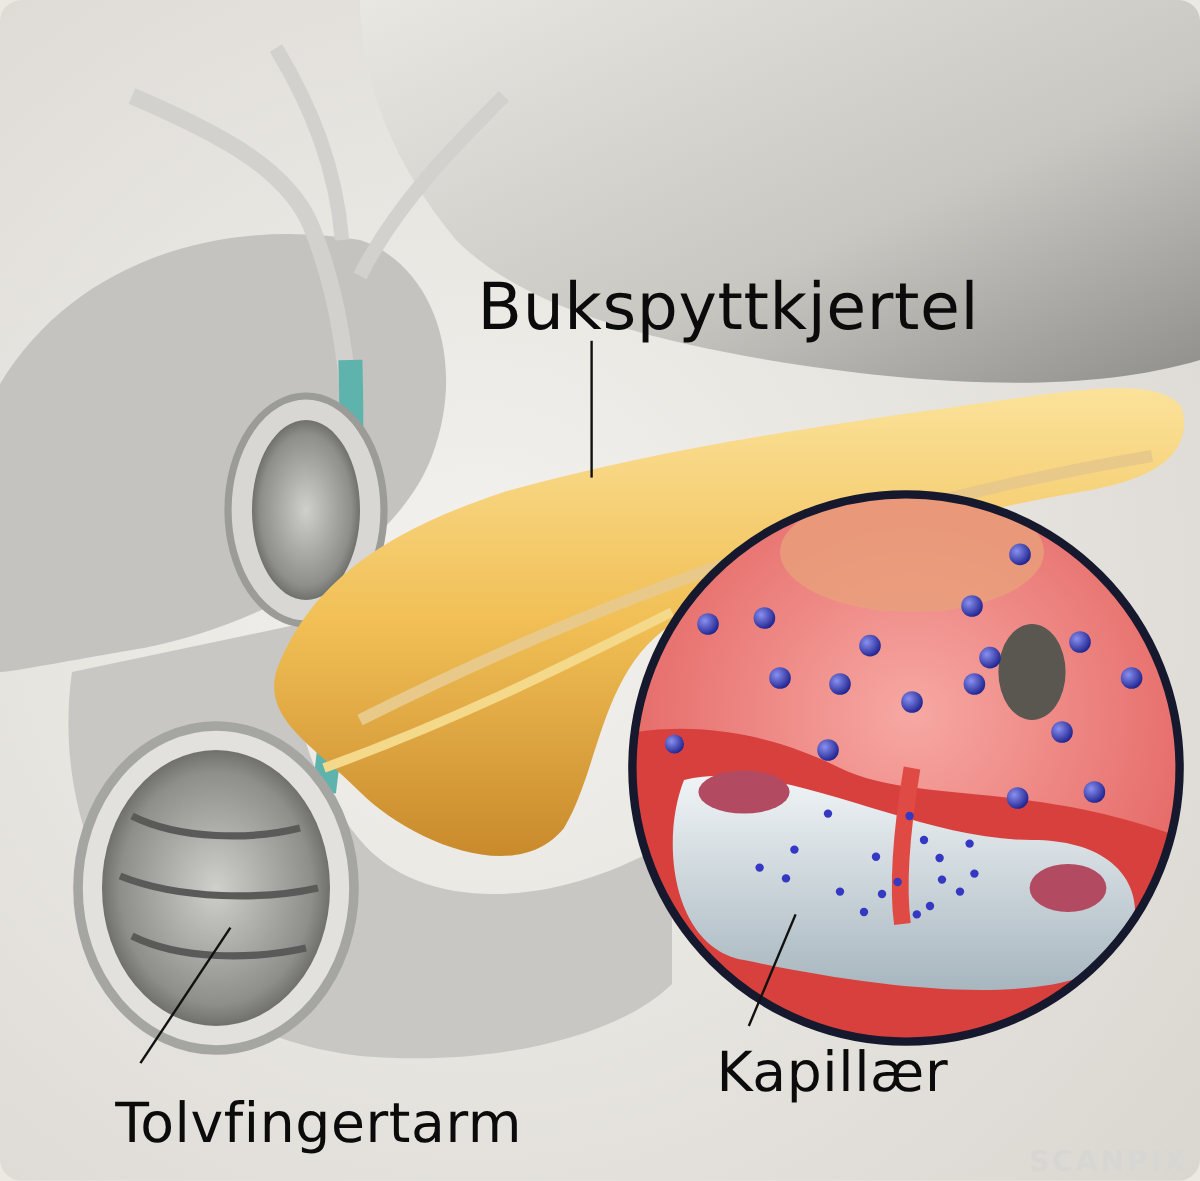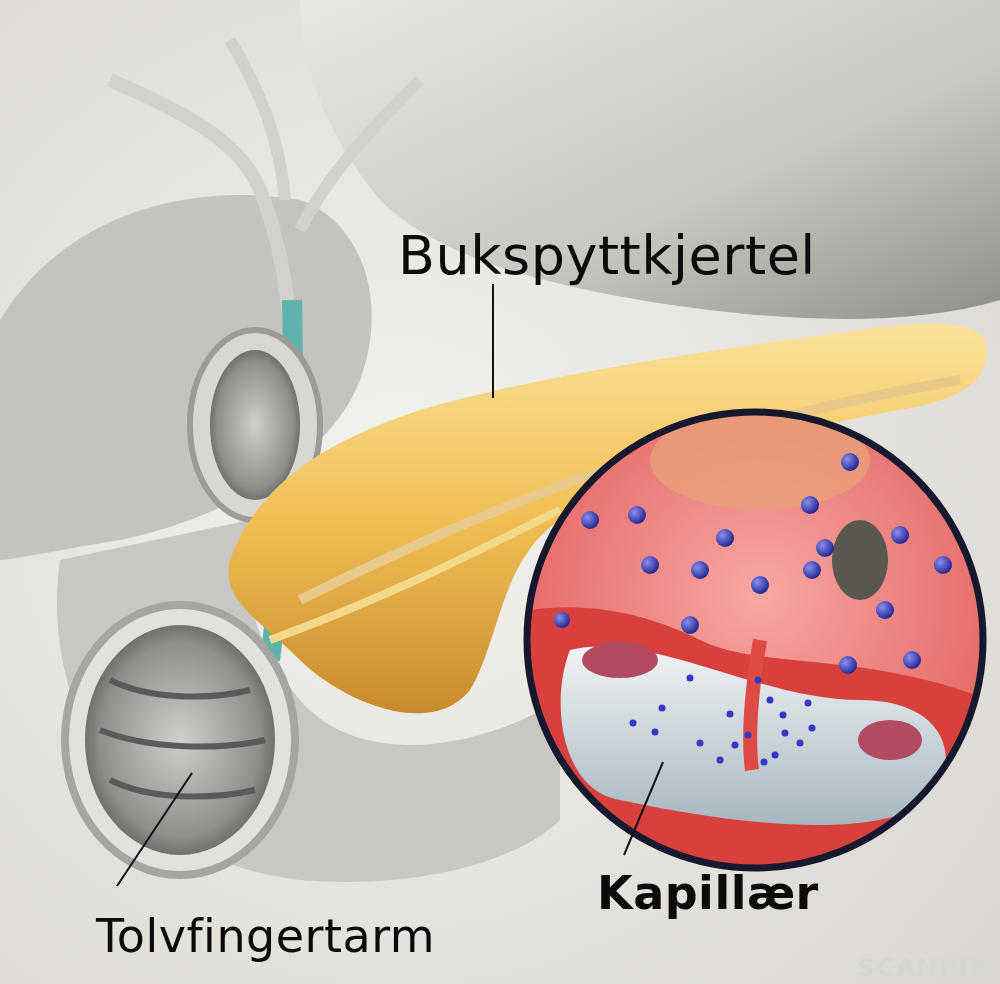--- a/index.html
+++ b/index.html
@@ -1,17 +1,17 @@
 <!DOCTYPE html>
 <html><head>
 <meta charset="utf-8">
 <style>
   html, body { margin:0; padding:0; }
   body { width:1000px; height:984px; overflow:hidden; background:#ece9e3; font-family:"DejaVu Sans", sans-serif; }
-  .stage { position:relative; width:1000px; height:984px; overflow:hidden; }
+  .stage { position:relative; width:1000px; height:984px; overflow:hidden;border-radius:18px; }
   svg.art { position:absolute; left:0; top:0; }
   .label { position:absolute; color:#0b0b0b; font-family:"DejaVu Sans", sans-serif; font-weight:400; letter-spacing:0.5px; white-space:nowrap; }
   .label.big { font-size:54px; }
   .label.mid { font-size:46px; }
   .watermark { position:absolute; right:10px; bottom:2px; font-family:"DejaVu Sans", sans-serif; font-weight:700; font-size:24px; letter-spacing:2px; color:#d8d6d2; }
 </style>
 </head>
 <body>
 
 <div class="stage">
@@ -127,16 +127,16 @@
       </g>
     </g>
     <circle cx="755" cy="640" r="228" fill="none" stroke="#16192e" stroke-width="7"></circle>
 
     <line x1="493" y1="284" x2="493" y2="398" stroke="#111" stroke-width="2"></line>
     <line x1="663" y1="762" x2="624" y2="855" stroke="#111" stroke-width="2"></line>
     <line x1="192" y1="773" x2="117" y2="886" stroke="#111" stroke-width="2"></line>
   </svg>
 
   <div class="label big" style="left:398px; top:224px;">Bukspyttkjertel</div>
-  <div class="label mid" style="left:597px; top:866px;font-weight:bold;">Kapillær</div>
+  <div class="label mid" style="left:597px; top:866px;">Kapillær</div>
   <div class="label mid" style="left:54px; top:909px;margin-left:42px;">Tolvfingertarm</div>
   <div class="watermark">SCANPIX</div>
 </div>
 
 </body></html>

